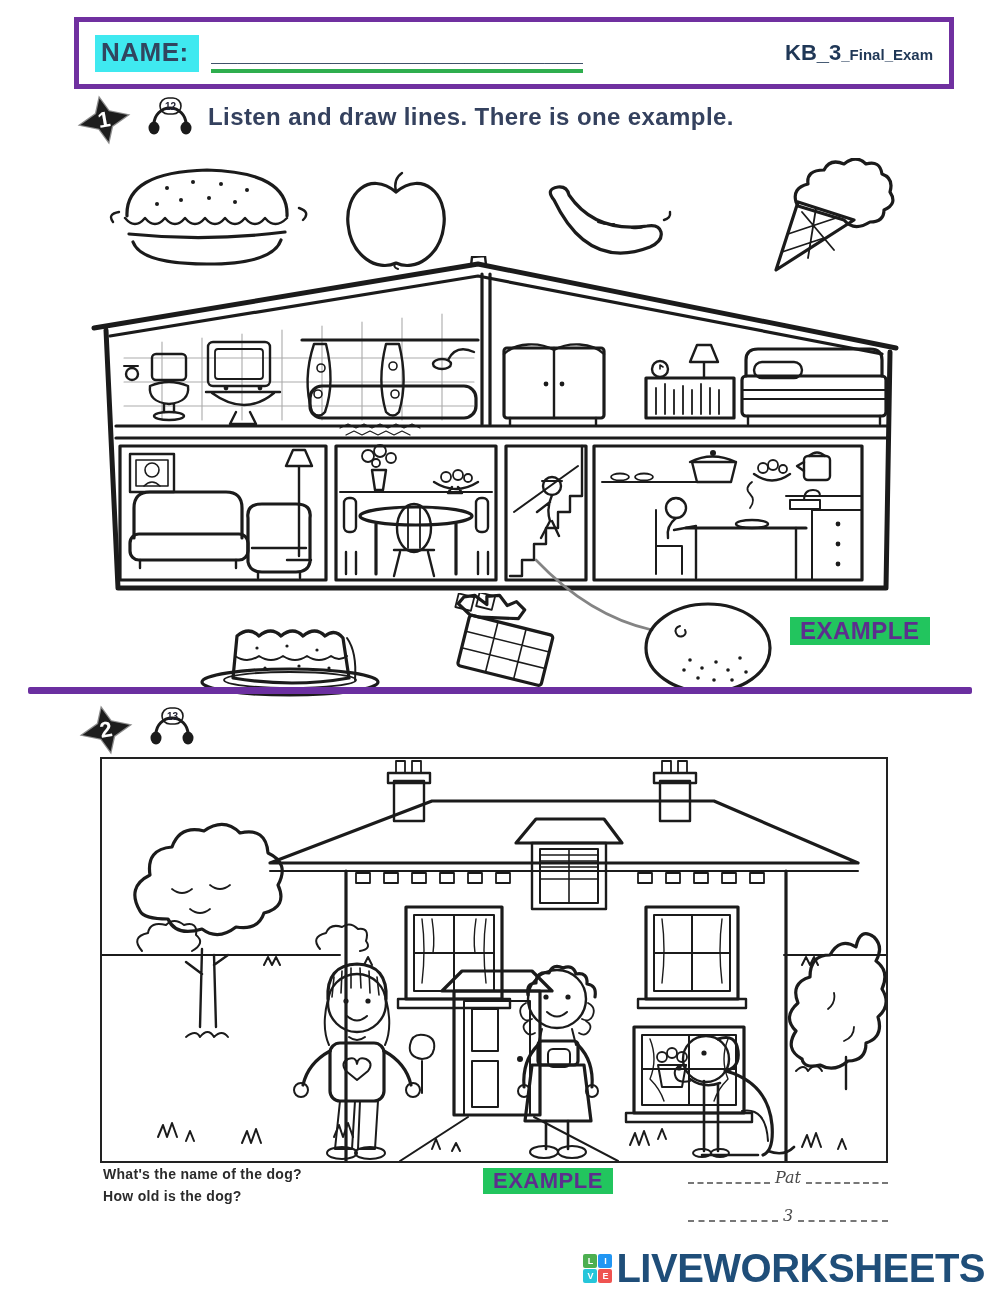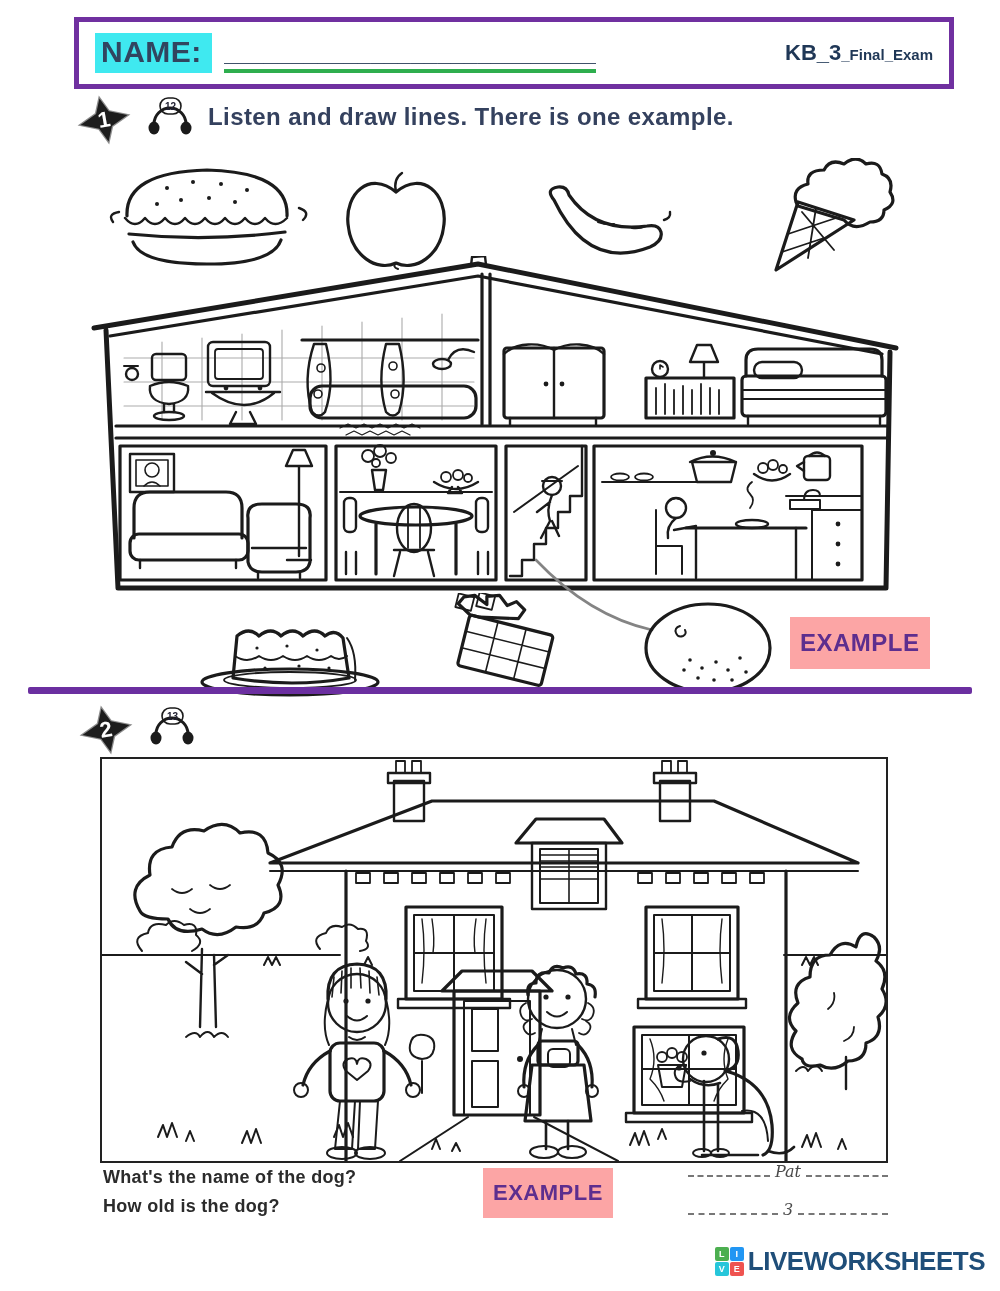--- a/index.html
+++ b/index.html
@@ -3,61 +3,61 @@
 <meta charset="utf-8">
 <style>
   html,body{margin:0;padding:0;background:#ffffff}
   .page{position:relative;width:1000px;height:1291px;background:#fff;
         font-family:"Liberation Sans",sans-serif;overflow:hidden}
   .abs{position:absolute}
 
   
   .hdr{left:74px;top:17px;width:838px;height:62px;border:5px solid #7030A0;
        display:flex;align-items:center;padding:0 16px;box-sizing:content-box}
-  .hdr-name{font-size:30px;font-weight:800;color:#31455F;background:#3FE9F0;
+  .hdr-name{font-size:26px;font-weight:800;color:#31455F;background:#3FE9F0;
             padding:2px 10px 4px 6px;letter-spacing:.5px}
   .hdr-blank{margin-left:12px;width:372px;height:36px;overflow:hidden;white-space:nowrap;
              color:#31455F;font-weight:800;font-size:24px;border-bottom:4px solid #2EAE4E;line-height:40px}
   .hdr-title{margin-left:auto;color:#1F3756;font-weight:800;white-space:nowrap}
   .hdr-title .big{font-size:22px}
   .hdr-title .small{font-size:15px}
 
   
   .sec{display:flex;align-items:flex-start;gap:14px}
   .star{position:relative;width:56px;height:52px;flex:0 0 auto}
   .star-num{position:absolute;left:0;top:0;width:100%;height:100%;display:flex;
             align-items:center;justify-content:center;color:#fff;font-weight:800;
             font-size:22px;transform:rotate(-10deg)}
   .instr{font-size:24px;font-weight:700;color:#34415E;letter-spacing:.4px;line-height:1.45;padding-top:6px}
 
   
-  .example{background:#fca5a5;color:#5D2E8E;font-weight:800;font-size:24px;
-           padding:12px 10px;letter-spacing:.5px}
+  .example{background:#22c55e;color:#5D2E8E;font-weight:800;font-size:24px;
+           padding:0 10px;letter-spacing:.5px}
 
   .divider{left:28px;top:687px;width:944px;height:7px;background:#6B2FA0;border-radius:2px}
 
   
   .frame{left:100px;top:757px;width:788px;height:406px;border:2px solid #222;box-sizing:border-box}
 
-  .questions{left:103px;top:1163px;font-size:18px;font-weight:700;color:#2B2B2B;
+  .questions{left:103px;top:1163px;font-size:14px;font-weight:700;color:#2B2B2B;
              letter-spacing:.3px;line-height:1.6}
 
   .answers{left:688px;top:1165px;width:200px}
-  .ans-row{display:flex;align-items:flex-start;height:26px}
+  .ans-row{display:flex;align-items:center;height:26px}
   .dash{flex:1;border-bottom:2px dashed #777;height:10px}
   .ans{padding:0 5px;color:#4A4A4A;font-size:16px;font-family:"DejaVu Serif",serif;
        font-style:italic;line-height:14px}
 
   
   .footer{left:0;top:1246px;width:985px;display:flex;justify-content:flex-end;
           align-items:center;gap:4px}
   .flogo{display:grid;grid-template-columns:14px 14px;grid-auto-rows:14px;gap:1px}
   .fsq{color:#fff;font-size:9px;font-weight:800;display:flex;align-items:center;
        justify-content:center;border-radius:2px;font-family:"Liberation Sans",sans-serif}
-  .fbrand{font-size:26px;font-weight:800;color:#1F4E79;letter-spacing:-.5px}
+  .fbrand{font-size:40px;font-weight:800;color:#1F4E79;letter-spacing:-.5px}
 
   
   svg .art{stroke:#1b1b1b;fill:none;stroke-width:2.4;stroke-linecap:round;stroke-linejoin:round}
   svg .thin{stroke:#ababab;stroke-width:1.1}
   svg .mid{stroke-width:3.2}
   svg .thick{stroke-width:5}
   svg .fil{fill:#1b1b1b;stroke:none}
 </style>
 </head>
 <body>

